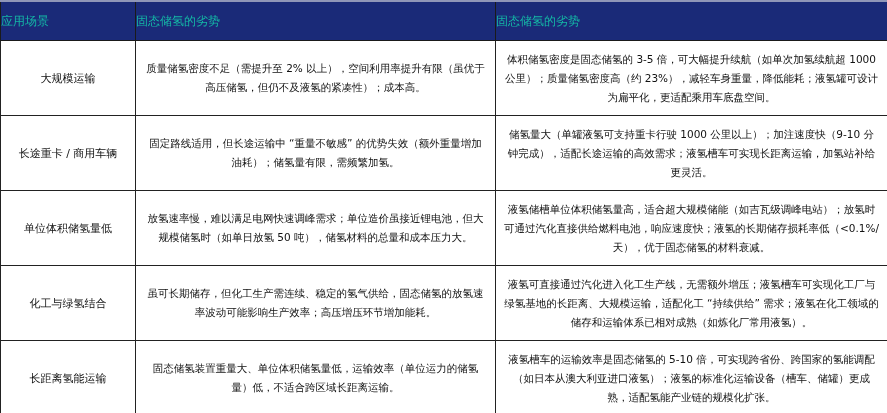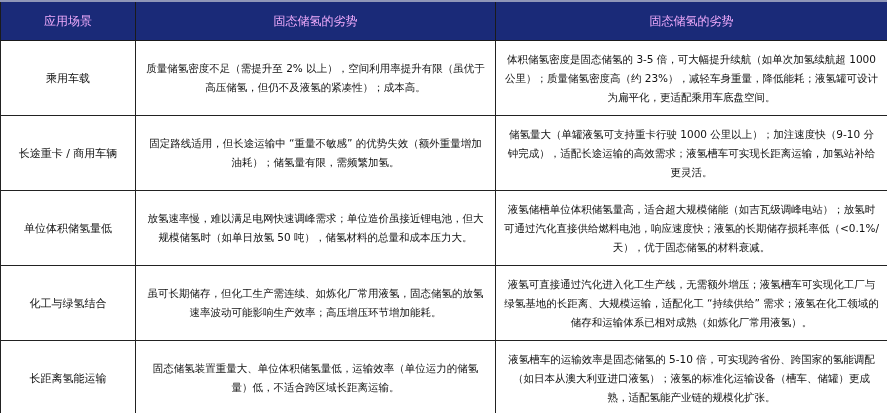--- a/index.html
+++ b/index.html
@@ -3,27 +3,27 @@
   <meta charset="utf-8">
   <style>
     html, body { margin: 0; padding: 0; background: #ffffff; }
     body { width: 887px; height: 413px; overflow: hidden; font-family: "DejaVu Sans", "Liberation Sans", sans-serif; }
     table { border-collapse: collapse; width: 887px; table-layout: fixed; }
     col.c1 { width: 135px; }
     col.c2 { width: 360px; }
     col.c3 { width: 392px; }
     th {
       background: #1a2a78;
-      color: #f0abfc;
+      color: #14b8a6;
       font-weight: normal;
       font-size: 12px;
       height: 38px;
       border: 1px solid #1a1a1a;
       border-top: 2px solid #8f96b8;
-      text-align: center;
+      text-align: left;
       padding: 0;
     }
     td {
       border: 1.5px solid #222222;
       font-size: 10.5px;
       color: #111111;
       text-align: center;
       vertical-align: middle;
       padding: 4px 8px;
       line-height: 19px;
@@ -42,37 +42,37 @@
     </colgroup>
   <thead>
     <tr>
       <th>应用场景</th>
       <th>固态储氢的劣势</th>
       <th>固态储氢的劣势</th>
     </tr>
   </thead>
   <tbody>
     <tr>
-      <td class="scene">乘用车载</td>
+      <td class="scene">大规模运输</td>
       <td>质量储氢密度不足（需提升至 2% 以上），空间利用率提升有限（虽优于高压储氢，但仍不及液氢的紧凑性）；成本高。</td>
       <td>体积储氢密度是固态储氢的 3-5 倍，可大幅提升续航（如单次加氢续航超 1000 公里）；质量储氢密度高（约 23%），减轻车身重量，降低能耗；液氢罐可设计为扁平化，更适配乘用车底盘空间。</td>
     </tr>
     <tr>
       <td class="scene">长途重卡 / 商用车辆</td>
       <td>固定路线适用，但长途运输中 “重量不敏感” 的优势失效（额外重量增加油耗）；储氢量有限，需频繁加氢。</td>
       <td>储氢量大（单罐液氢可支持重卡行驶 1000 公里以上）；加注速度快（9-10 分钟完成），适配长途运输的高效需求；液氢槽车可实现长距离运输，加氢站补给更灵活。</td>
     </tr>
     <tr>
       <td class="scene">单位体积储氢量低</td>
       <td>放氢速率慢，难以满足电网快速调峰需求；单位造价虽接近锂电池，但大规模储氢时（如单日放氢 50 吨），储氢材料的总量和成本压力大。</td>
       <td>液氢储槽单位体积储氢量高，适合超大规模储能（如吉瓦级调峰电站）；放氢时可通过汽化直接供给燃料电池，响应速度快；液氢的长期储存损耗率低（&lt;0.1%/ 天），优于固态储氢的材料衰减。</td>
     </tr>
     <tr>
       <td class="scene">化工与绿氢结合</td>
-      <td>虽可长期储存，但化工生产需连续、如炼化厂常用液氢，固态储氢的放氢速率波动可能影响生产效率；高压增压环节增加能耗。</td>
+      <td>虽可长期储存，但化工生产需连续、稳定的氢气供给，固态储氢的放氢速率波动可能影响生产效率；高压增压环节增加能耗。</td>
       <td>液氢可直接通过汽化进入化工生产线，无需额外增压；液氢槽车可实现化工厂与绿氢基地的长距离、大规模运输，适配化工 “持续供给” 需求；液氢在化工领域的储存和运输体系已相对成熟（如炼化厂常用液氢）。</td>
     </tr>
     <tr>
       <td class="scene">长距离氢能运输</td>
       <td>固态储氢装置重量大、单位体积储氢量低，运输效率（单位运力的储氢量）低，不适合跨区域长距离运输。</td>
       <td>液氢槽车的运输效率是固态储氢的 5-10 倍，可实现跨省份、跨国家的氢能调配（如日本从澳大利亚进口液氢）；液氢的标准化运输设备（槽车、储罐）更成熟，适配氢能产业链的规模化扩张。</td>
     </tr>
   </tbody>
 </table>
 

